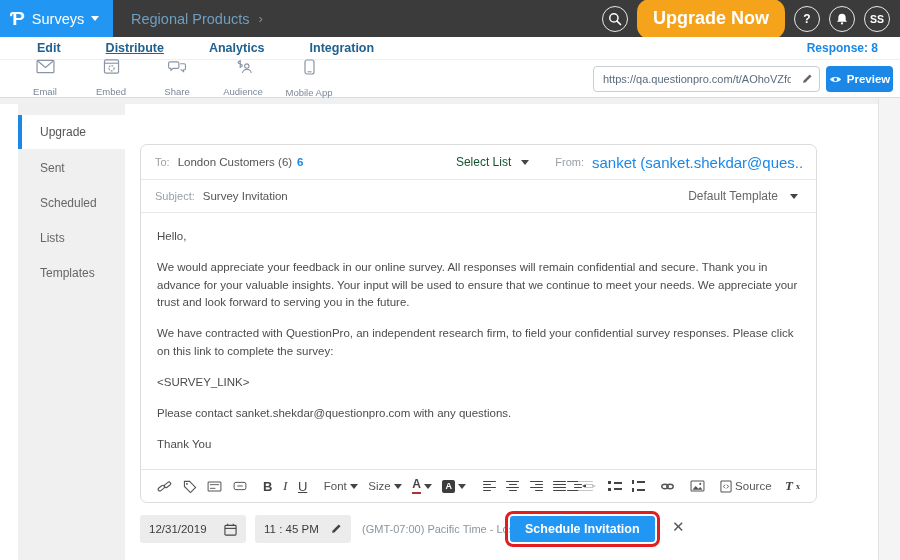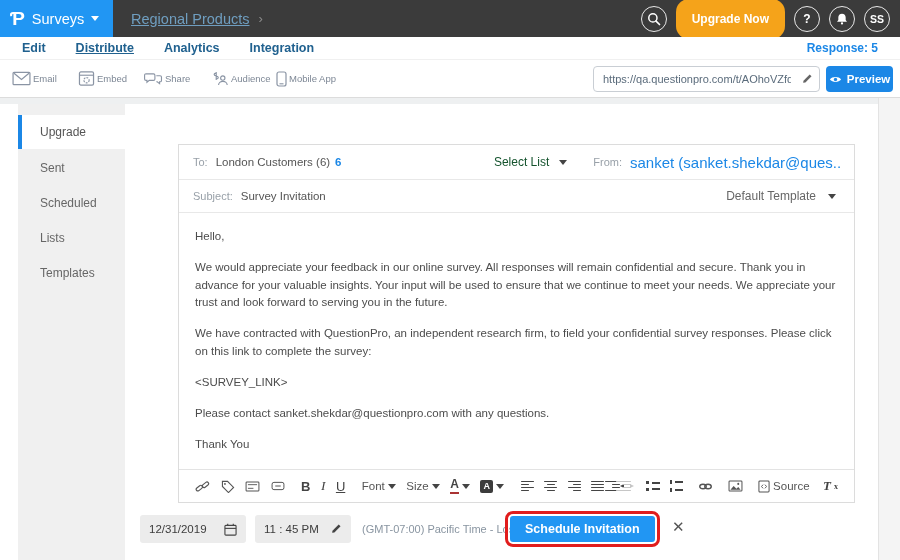--- a/index.html
+++ b/index.html
@@ -7,55 +7,55 @@
     font-family:"Liberation Sans", sans-serif; }
   #app { position:relative; width:900px; height:560px; background:#fff; }
 
   
   .topbar { position:absolute; left:0; top:0; width:900px; height:37px; background:#3b3b3b; display:flex; align-items:center; }
   .logo-block { width:113px; height:37px; background:#2196f3; display:flex; align-items:center; padding:0 10px; gap:7px; cursor:pointer; }
   .logo-glyph { color:#fff; font-weight:700; font-size:19px; line-height:1; }
   .logo-product { color:#fff; font-size:14.5px; }
   .caret { width:0; height:0; border-left:4px solid transparent; border-right:4px solid transparent; border-top:5px solid #fff; display:inline-block; }
   .breadcrumb { display:flex; align-items:center; gap:9px; margin-left:18px; font-size:14.5px; }
-  .crumb-parent { color:#6f9ec0;text-decoration:underline; }
+  .crumb-parent { color:#6f9ec0; }
   .crumb-sep { color:#8a8a8a; font-size:13px; }
   .crumb-current { color:#fff; font-weight:600; }
   .top-actions { margin-left:auto; display:flex; align-items:center; gap:9px; padding-right:10px; }
   .circle-btn { width:26px; height:26px; border-radius:50%; border:1.5px solid #e8e8e8; display:flex; align-items:center; justify-content:center; color:#fff; font-size:12px; font-weight:700; background:transparent; cursor:pointer; }
-  .upgrade-btn { background:#f5a31a; color:#fff; font-weight:700; font-size:12px; border:none; border-radius:13px; height:40px; padding:0 16px; cursor:pointer; }
+  .upgrade-btn { background:#f5a31a; color:#fff; font-weight:700; font-size:18px; border:none; border-radius:13px; height:40px; padding:0 16px; cursor:pointer; }
 
   
   .tabrow { position:absolute; left:0; top:37px; width:900px; height:23px; background:#fff; display:flex; align-items:center; padding:0 22px; gap:30px; border-bottom:1px solid #f0f0f0; }
-  .tab { color:#20618f; font-size:12.5px; font-weight:600; cursor:pointer; }
+  .tab { color:#20618f; font-size:12.5px; font-weight:600; cursor:pointer;margin-left:15px; }
   .tab.active { text-decoration:underline; }
   .response { margin-left:auto; color:#1b87e6; font-size:12px; font-weight:600; }
 
   
   .toolbar { position:absolute; left:0; top:60px; width:900px; height:38px; background:#fff; border-bottom:1px solid #dcdcdc; display:flex; align-items:center; }
   .tools { display:flex; }
-  .tool { width:66px; display:flex; flex-direction:row; align-items:center; gap:2px; color:#8a94a4; cursor:pointer; }
+  .tool { width:66px; display:flex; flex-direction:column; align-items:center; gap:12px; color:#8a94a4; cursor:pointer; }
   .tool svg { display:block; }
   .tool-label { font-size:9.5px; color:#7d8795; }
   .url-wrap { position:absolute; left:593px; top:6px; width:227px; height:26px; border:1px solid #c9ced4; border-radius:4px; background:#fff; display:flex; align-items:center; }
   .url-input { flex:1; border:none; outline:none; font-size:11px; color:#5a6b7b; padding:0 4px 0 9px; background:transparent; font-family:"Liberation Sans", sans-serif; min-width:0; }
   .pencil-btn { width:24px; height:100%; display:flex; align-items:center; justify-content:center; cursor:pointer; }
   .preview-btn { position:absolute; left:826px; top:6px; width:67px; height:26px; background:#1b87e6; border:none; border-radius:4px; color:#fff; font-size:11.5px; font-weight:600; display:flex; align-items:center; justify-content:center; gap:5px; cursor:pointer; }
 
   
   .gap-strip { position:absolute; left:0; top:98px; width:900px; height:6px; background:#eef0f1; }
   .sidebar { position:absolute; left:18px; top:104px; width:107px; height:456px; background:#f0f0f0; }
   .right-strip { position:absolute; left:878px; top:98px; width:22px; height:462px; background:#f4f4f4; border-left:1px solid #e3e3e3; }
   .side-item { position:relative; font-size:12px; color:#666; padding:9px 0 9px 22px; cursor:pointer; }
   .side-item.active { background:#fff; color:#555; margin-top:11px; padding-top:10px; padding-bottom:10px; }
   .side-item.active::before { content:""; position:absolute; left:0; top:0; bottom:0; width:4px; background:#1b87e6; }
   .side-item + .side-item { margin-top:3px; }
 
   
-  .card { position:absolute; left:140px; top:144px; width:677px; height:359px; background:#fff; border:1px solid #dcdcdc; border-radius:0;margin-left:38px; }
+  .card { position:absolute; left:140px; top:144px; width:677px; height:359px; background:#fff; border:1px solid #dcdcdc; border-radius:7px; }
   .row-to, .row-subject { display:flex; align-items:center; padding:0 14px; border-bottom:1px solid #e8e8e8; }
   .row-to { height:35px; }
   .row-subject { height:33px;text-align:right; }
   .fld-label { color:#98a0a8; font-size:11px; margin-right:8px; }
   .fld-value { color:#555; font-size:11.5px; }
   .to-count { color:#1b87e6; font-weight:700; font-size:11.5px; margin-left:5px; }
   .select-list { margin-left:auto; display:flex; align-items:center; gap:10px; color:#14532d; font-size:12px; cursor:pointer; margin-right:26px; }
   .dark-caret { width:0; height:0; border-left:4px solid transparent; border-right:4px solid transparent; border-top:5px solid #444; display:inline-block; }
   .from-wrap { display:flex; align-items:center; cursor:pointer; max-width:210px; }
   .from-value { color:#1b87e6; font-size:15px; white-space:nowrap; overflow:hidden; }
@@ -139,21 +139,21 @@
       </button>
       <button class="circle-btn" style="font-size:10.5px;">SS</button>
     </div>
   </div>
 
   <div class="tabrow">
     <span class="tab">Edit</span>
     <span class="tab active">Distribute</span>
     <span class="tab">Analytics</span>
     <span class="tab">Integration</span>
-    <span class="response">Response: 5</span>
+    <span class="response">Response: 8</span>
   </div>
 
   <div class="toolbar">
     <div class="tools" style="margin-left:12px;">
       <div class="tool">
         <svg width="19" height="15" viewBox="0 0 20 16">
             <rect x="1" y="1.5" width="18" height="13" rx="1" fill="none" stroke="#8a94a4" stroke-width="1.3"></rect>
             <path d="M2 2.5 L10 9 L18 2.5" fill="none" stroke="#8a94a4" stroke-width="1.3"></path>
           </svg>
         <span class="tool-label">Email</span>

